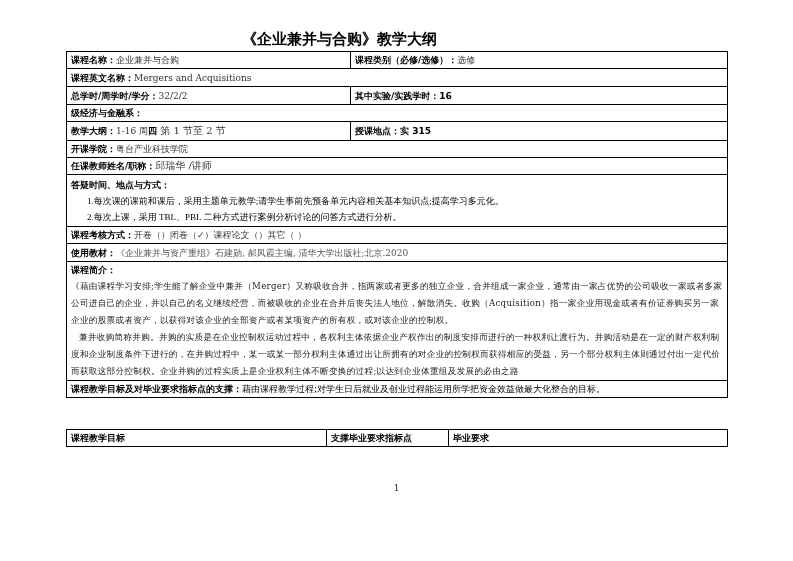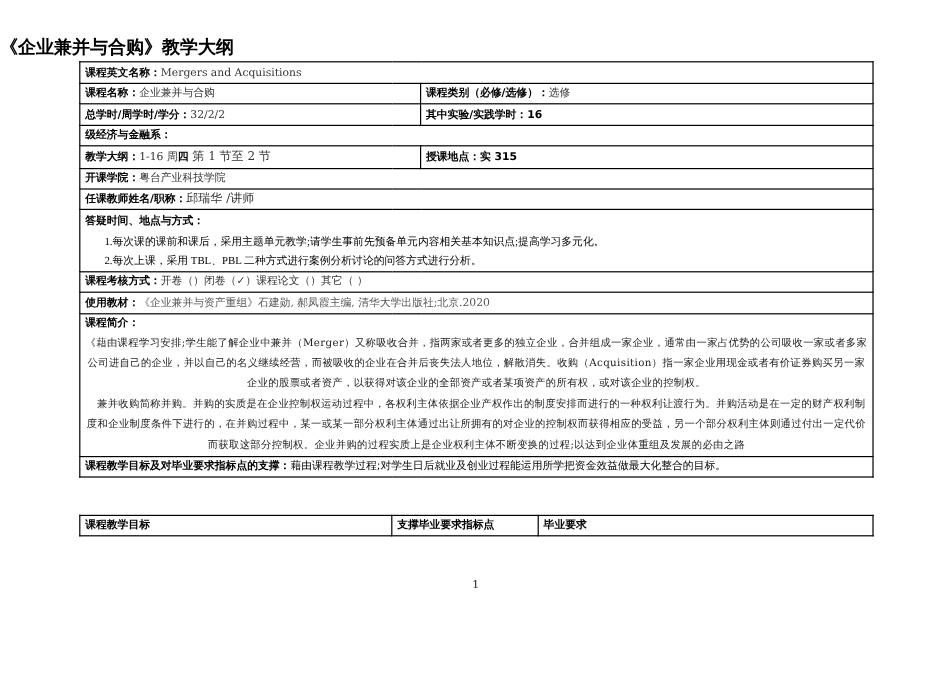--- a/index.html
+++ b/index.html
@@ -1,44 +1,44 @@
 <!DOCTYPE html>
 <html><head>
 <meta charset="utf-8">
 <style>
   html, body { margin:0; padding:0; background:#fff; }
   body { width:793px; height:561px; position:relative; overflow:hidden; font-family:"DejaVu Serif", serif; color:#222; }
-  .title { position:absolute; top:30px; left:0; width:679px; font-family:Liberation Sans, sans-serif; font-weight:bold; font-size:15px; color:#000; }
+  .title { position:absolute; top:30px; left:0; width:679px; text-align:center; font-family:Liberation Sans, sans-serif; font-weight:bold; font-size:15px; color:#000; }
   table { position:absolute; top:51px; left:66px; width:661px; border-collapse:collapse; table-layout:fixed; }
   td { border:1px solid #000; padding:0 4px; font-size:9px; line-height:16px; vertical-align:middle; white-space:nowrap; overflow:hidden; }
   .lbl { font-family:"DejaVu Sans", sans-serif; font-weight:bold; color:#000; font-size:9px; }
   .val { color:#333; }
   .sans { font-family:"DejaVu Sans", sans-serif; color:#000; }
-  .para { white-space:normal; font-size:8.6px; line-height:17px; letter-spacing:0.3px; color:#222;text-align:center; }
+  .para { white-space:normal; font-size:8.6px; line-height:17px; letter-spacing:0.3px; color:#222; }
   .indent { padding-left:16px;font-family:Liberation Serif, serif; }
   .pagenum { position:absolute; top:483px; left:0; width:793px; text-align:center; font-size:9px; color:#222; }
 </style>
 </head>
 <body>
 
 <div class="title">《企业兼并与合购》教学大纲</div>
 
 <table>
   <colgroup>
       <col style="width:260px">
       <col style="width:24px">
       <col style="width:377px">
     </colgroup>
   <tbody>
-      <tr style="height:18px">
-    <td colspan="3"><span class="lbl">课程英文名称：</span><span class="val">Mergers and Acquisitions</span></td>
-  </tr>
-  <tr style="height:17px">
+      <tr style="height:17px">
     <td colspan="2"><span class="lbl">课程名称：</span><span class="val">企业兼并与合购</span></td>
     <td><span class="lbl">课程类别（必修/选修）：</span><span class="val">选修</span></td>
+  </tr>
+  <tr style="height:18px">
+    <td colspan="3"><span class="lbl">课程英文名称：</span><span class="val">Mergers and Acquisitions</span></td>
   </tr>
   <tr style="height:18px">
     <td colspan="2"><span class="lbl">总学时/周学时/学分：</span><span class="val">32/2/2</span></td>
     <td><span class="lbl">其中实验/实践学时：</span><span class="lbl">16</span></td>
   </tr>
   <tr style="height:17px">
     <td colspan="3"><span class="lbl">级经济与金融系：</span><span class="val"></span></td>
   </tr>
   <tr style="height:19px">
     <td colspan="2"><span class="lbl">教学大纲：</span><span class="val">1-16 周</span><span class="lbl">四</span><span class="val" style="font-size:10px"> 第 1 节至 2 节</span></td>

